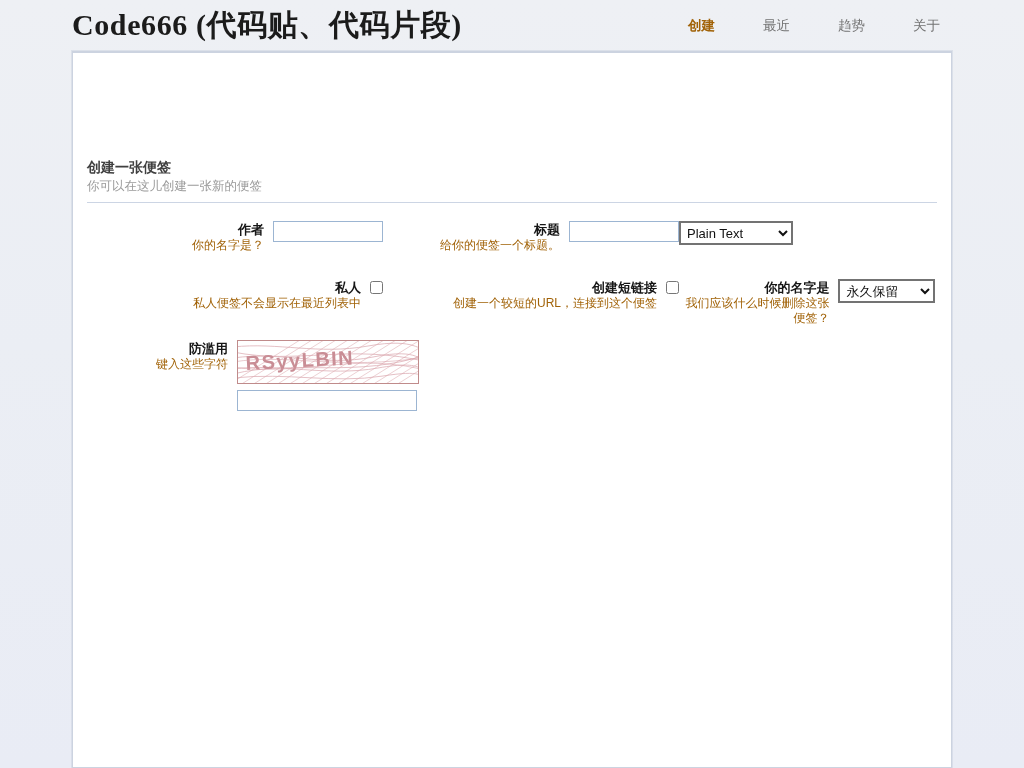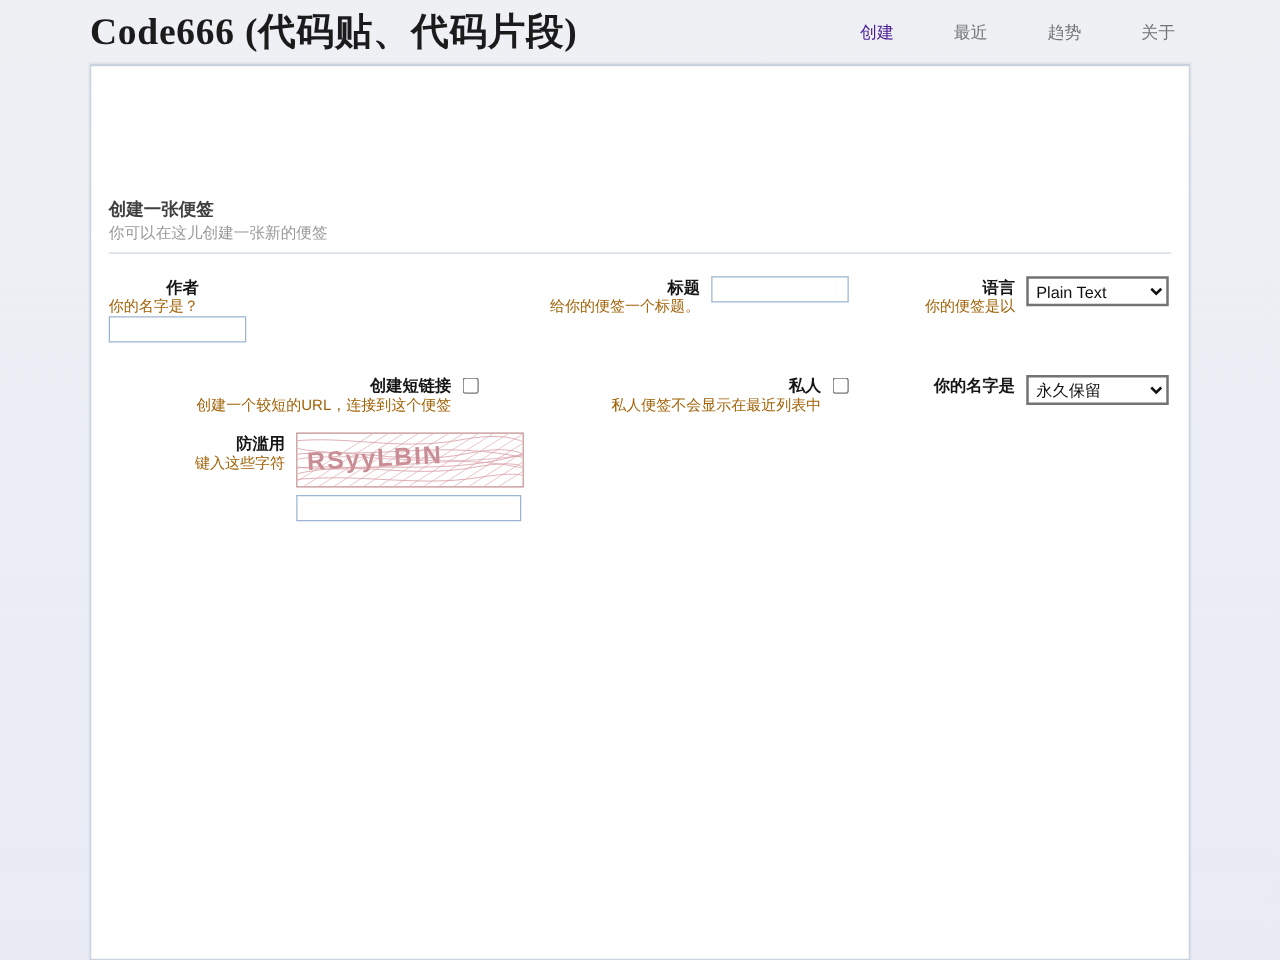--- a/index.html
+++ b/index.html
@@ -39,22 +39,22 @@
     gap: 48px;
     padding-right: 12px;
   }
   .navlink {
     font-size: 13.5px;
     color: #737373;
     text-decoration: none;
     white-space: nowrap;
   }
   .navlink.active {
-    color: #4c1d95;
-    font-weight: normal;
+    color: #a16207;
+    font-weight: bold;
   }
 
   
   .panel {
     position: relative;
     margin: 0 72px;
     width: 880px;
     box-sizing: border-box;
     background: #ffffff;
     border: 1px solid #ccd3e0;
@@ -88,21 +88,21 @@
 
   
   .row {
     display: flex;
     margin-top: 18px;
   }
   .cell {
     display: flex;
     align-items: flex-start;
   }
-  .cell-author  { width: 296px; flex-direction: column; }
+  .cell-author  { width: 296px; }
   .cell-title   { width: 296px; }
   .cell-lang    { width: 256px; }
 
   .lbl {
     text-align: right;
     padding-right: 9px;
     padding-top: 1px;
     flex: 1 1 auto;
     min-width: 0;
   }
@@ -251,53 +251,50 @@
 
     <div class="cell cell-title">
       <div class="lbl">
         <span class="name">标题</span>
         <span class="hint">给你的便签一个标题。</span>
       </div>
       <input class="txt" type="text" value="" style="">
     </div>
 
     <div class="cell cell-lang">
-      <div class="lbl">
-        <span class="name">语言</span>
-        <span class="hint">你的便签是以</span>
-      </div>
       <select class="sel">
         <option>Plain Text</option>
       </select>
     </div>
 
   </div>
 
 
   <div class="row-opts">
+
+    <div class="cell cell-private">
+      <div class="lbl two">
+        <span class="name">私人</span>
+        <span class="hint">私人便签不会显示在最近列表中</span>
+      </div>
+      <input class="chk" type="checkbox" style="">
+    </div>
 
     <div class="cell cell-short">
       <div class="lbl two">
         <span class="name">创建短链接</span>
         <span class="hint">创建一个较短的URL，连接到这个便签</span>
       </div>
       <input class="chk" type="checkbox" style="">
     </div>
 
-    <div class="cell cell-private">
-      <div class="lbl two">
-        <span class="name">私人</span>
-        <span class="hint">私人便签不会显示在最近列表中</span>
-      </div>
-      <input class="chk" type="checkbox" style="">
-    </div>
-
     <div class="cell cell-expire">
       <div class="lbl two">
         <span class="name">你的名字是</span>
+        <span class="hint">我们应该什么时候删除这张便签？</span>
       </div>
       <select class="sel">
         <option>永久保留</option>
       </select>
     </div>
 
   </div>
 
   <div class="row-cap">
     <div class="lbl">

